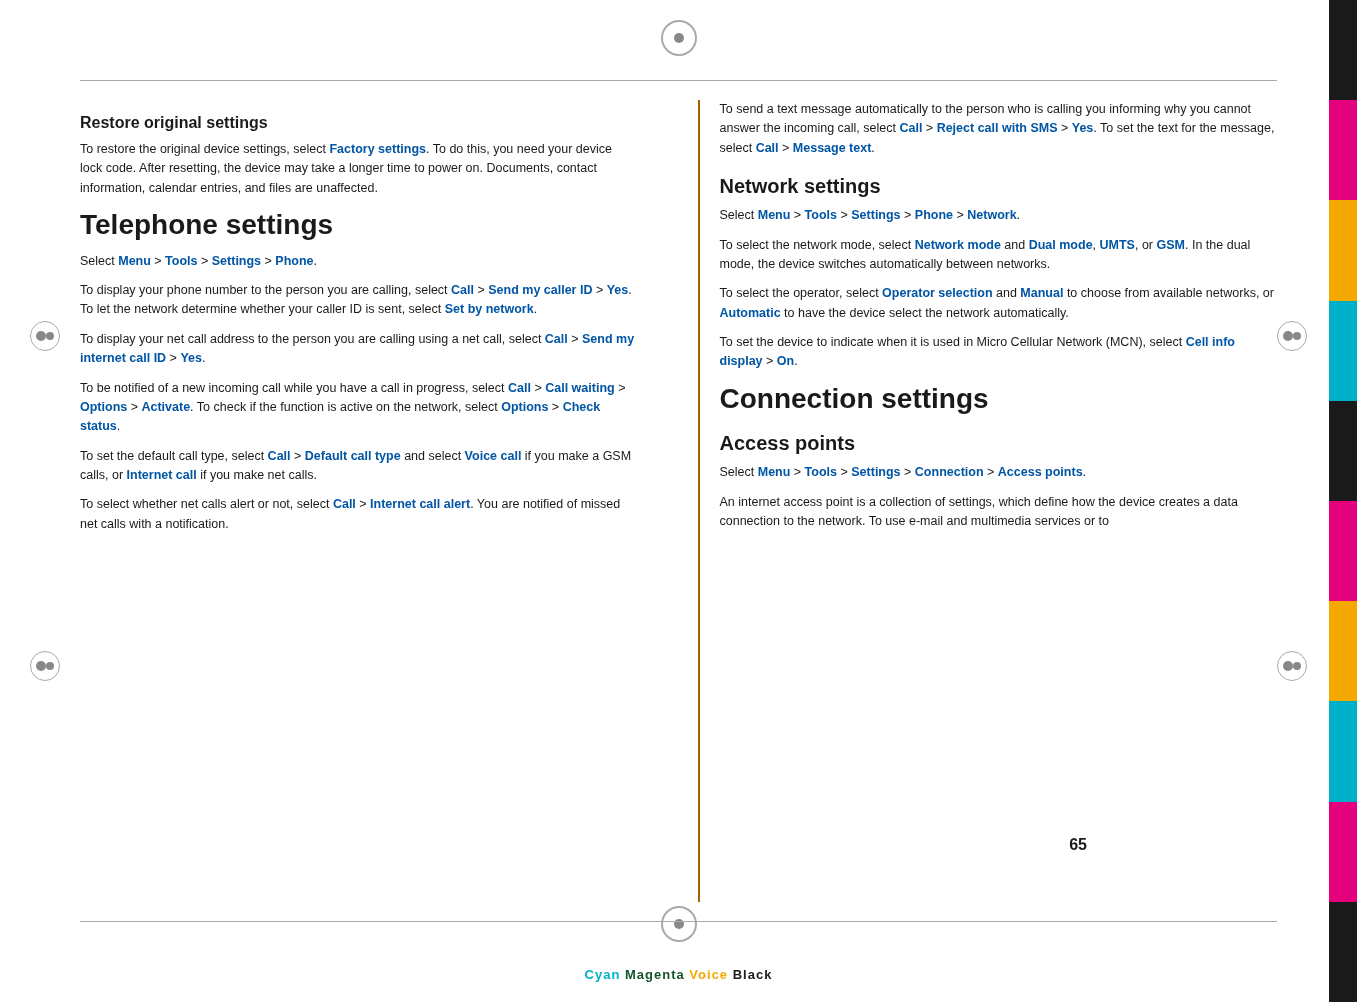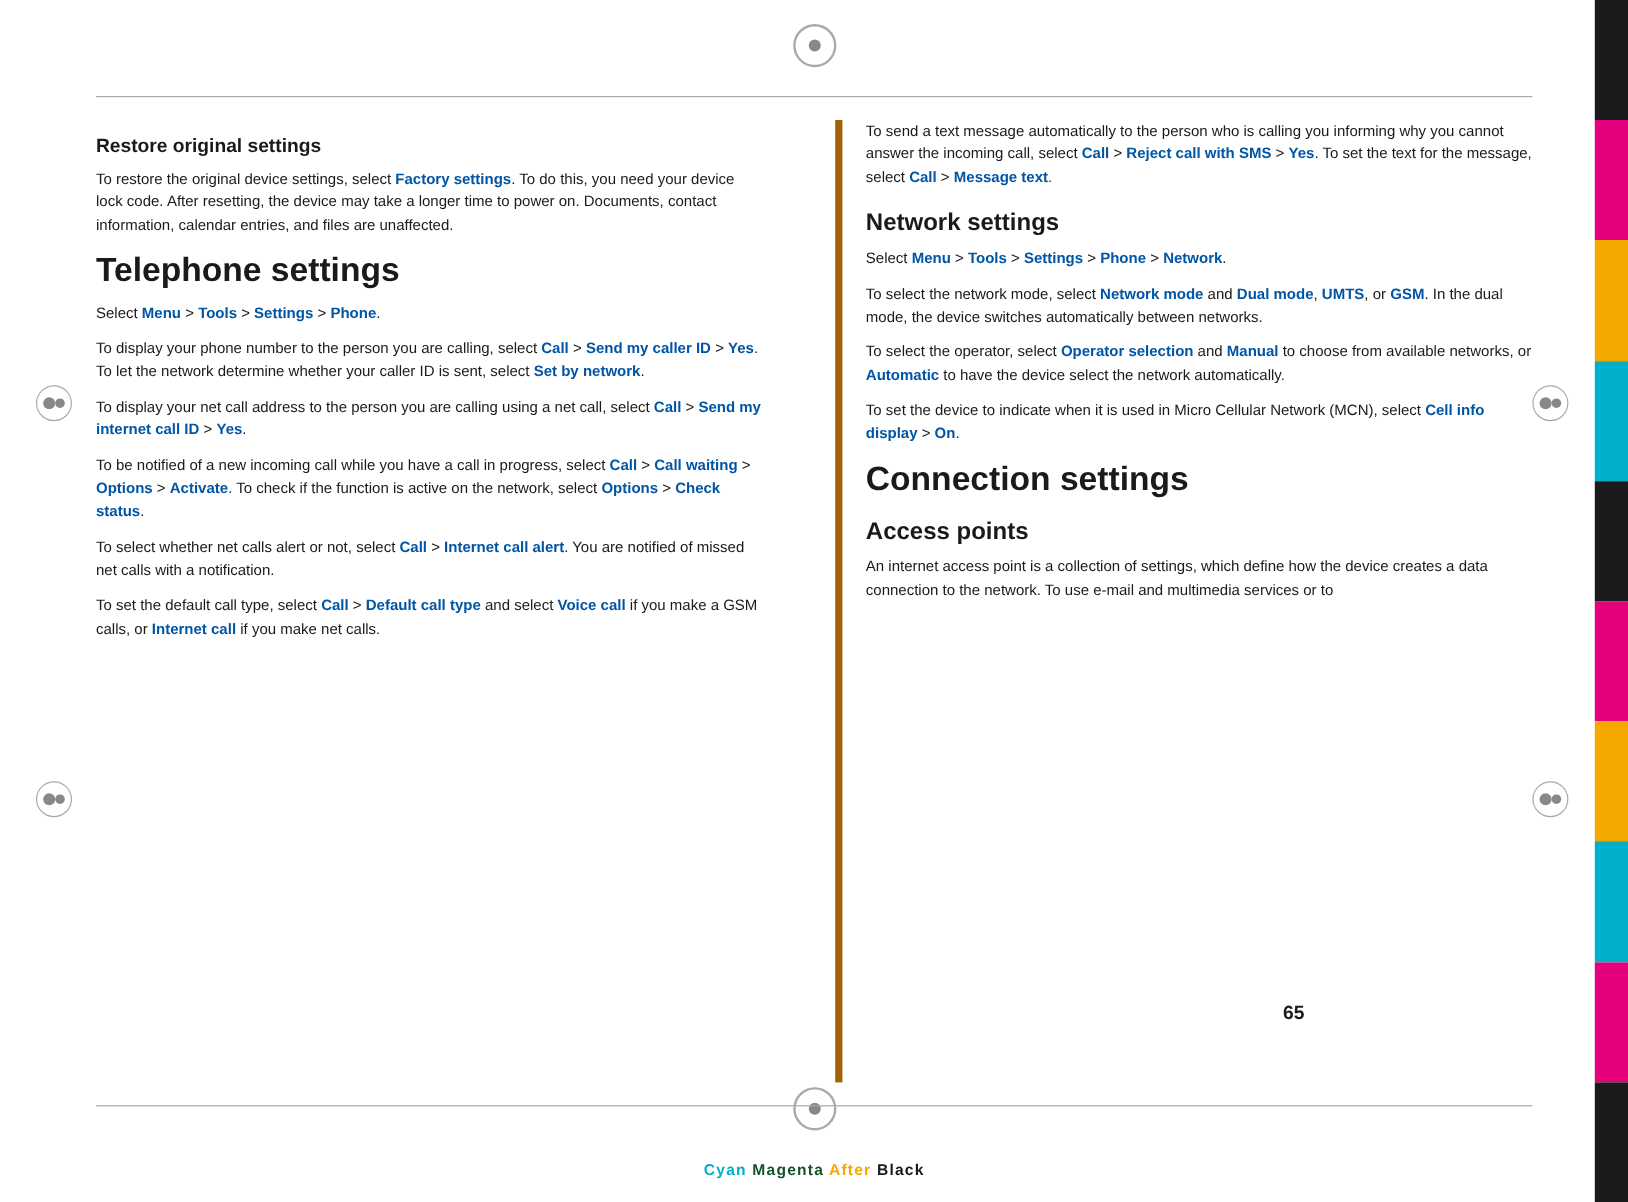--- a/index.html
+++ b/index.html
@@ -111,21 +111,21 @@
     }
 
     .left-column {
       flex: 1;
       padding-right: 20px;
     }
 
     .right-column {
       flex: 1;
       padding-left: 20px;
-      border-left: 6px solid #a16207;
+      border-left: 2px solid #a16207;
     }
 
     
     .section-title-large {
       font-size: 28px;
       font-weight: bold;
       color: #1a1a1a;
       margin-bottom: 10px;
       line-height: 1.2;
     }
@@ -248,27 +248,27 @@
 
       <p class="body-text">
         <span>To display your net call address to the person you are calling using a net call, select </span><span class="link">Call</span><span> &gt; </span><span class="link">Send my internet call ID</span><span> &gt; </span><span class="link">Yes</span><span>.</span>
       </p>
 
       <p class="body-text">
         <span>To be notified of a new incoming call while you have a call in progress, select </span><span class="link">Call</span><span> &gt; </span><span class="link">Call waiting</span><span> &gt; </span><span class="link">Options</span><span> &gt; </span><span class="link">Activate</span><span>. To check if the function is active on the network, select </span><span class="link">Options</span><span> &gt; </span><span class="link">Check status</span><span>.</span>
       </p>
 
       <p class="body-text">
+        <span>To set the default call type, select </span><span class="link">Call</span><span> &gt; </span><span class="link">Default call type</span><span> and select </span><span class="link">Voice call</span><span> if you make a GSM calls, or </span><span class="link">Internet call</span><span> if you make net calls.</span>
+      </p>
+
+      <p class="body-text">
         <span>To select whether net calls alert or not, select </span><span class="link">Call</span><span> &gt; </span><span class="link">Internet call alert</span><span>. You are notified of missed net calls with a notification.</span>
       </p>
 
-      <p class="body-text">
-        <span>To set the default call type, select </span><span class="link">Call</span><span> &gt; </span><span class="link">Default call type</span><span> and select </span><span class="link">Voice call</span><span> if you make a GSM calls, or </span><span class="link">Internet call</span><span> if you make net calls.</span>
-      </p>
-
     </div>
 
     <div class="right-column">
 
       <p class="body-text">
         <span>To send a text message automatically to the person who is calling you informing why you cannot answer the incoming call, select </span><span class="link">Call</span><span> &gt; </span><span class="link">Reject call with SMS</span><span> &gt; </span><span class="link">Yes</span><span>. To set the text for the message, select </span><span class="link">Call</span><span> &gt; </span><span class="link">Message text</span><span>.</span>
       </p>
 
       <h2 class="section-title-medium">Network settings</h2>
 
@@ -286,31 +286,34 @@
 
       <p class="body-text">
         <span>To set the device to indicate when it is used in Micro Cellular Network (MCN), select </span><span class="link">Cell info display</span><span> &gt; </span><span class="link">On</span><span>.</span>
       </p>
 
       <h1 class="section-title-large">Connection settings</h1>
 
 
       <h2 class="section-title-medium">Access points</h2>
 
+      <p class="body-text">
+        <span>Select </span><span class="link">Menu</span><span> &gt; </span><span class="link">Tools</span><span> &gt; </span><span class="link">Settings</span><span> &gt; </span><span class="link">Connection</span><span> &gt; </span><span class="link">Access points</span><span>.</span>
+      </p>
 
       <p class="body-text">An internet access point is a collection of settings, which define how the device creates a data connection to the network. To use e-mail and multimedia services or to</p>
 
     </div>
   </div>
 
   <div class="page-number">65</div>
 
   <div class="cmyk-label">
     <span class="cmyk-cyan">Cyan</span>
     <span> </span>
     <span class="cmyk-magenta">Magenta</span>
     <span> </span>
-    <span class="cmyk-yellow">After</span>
+    <span class="cmyk-yellow">Voice</span>
     <span> </span>
     <span class="cmyk-black">Black</span>
   </div>
 
 </div>
 
 </body></html>

